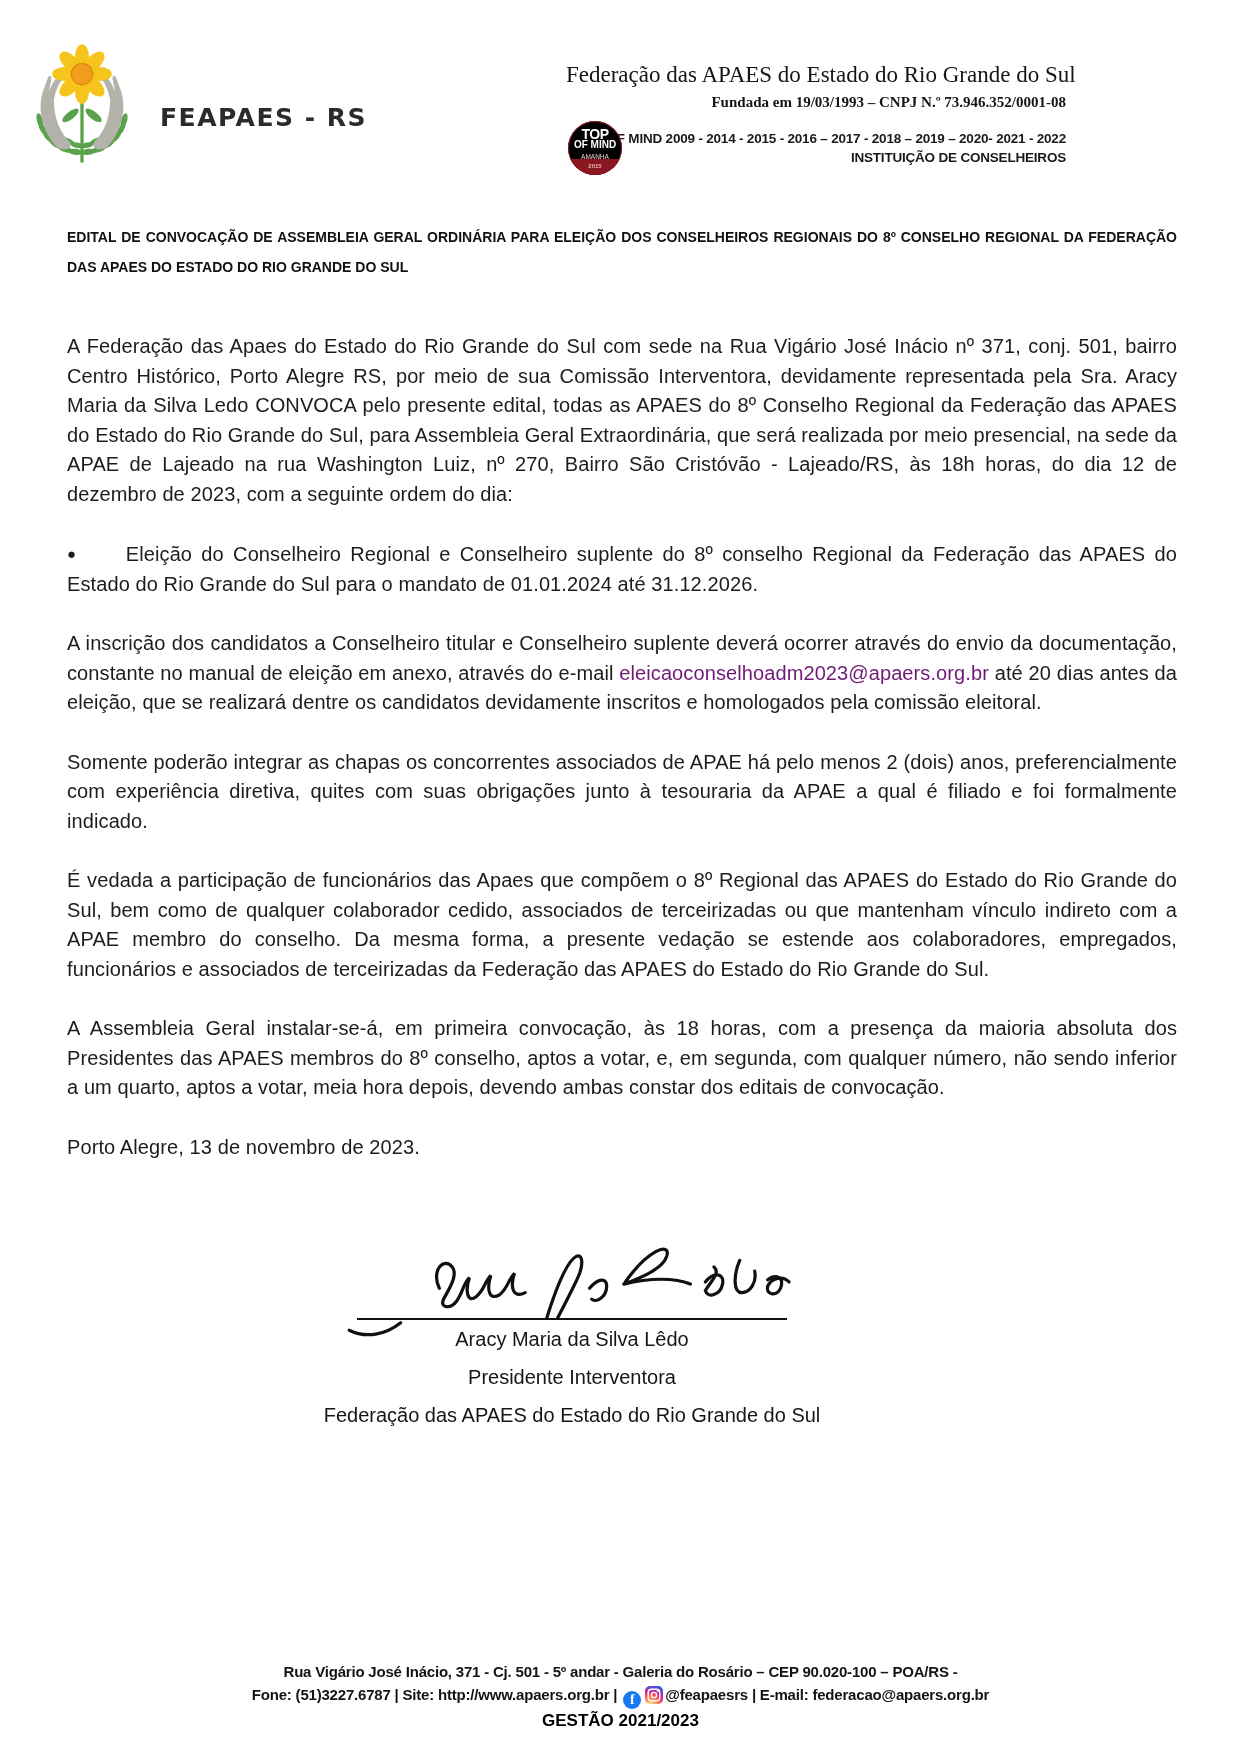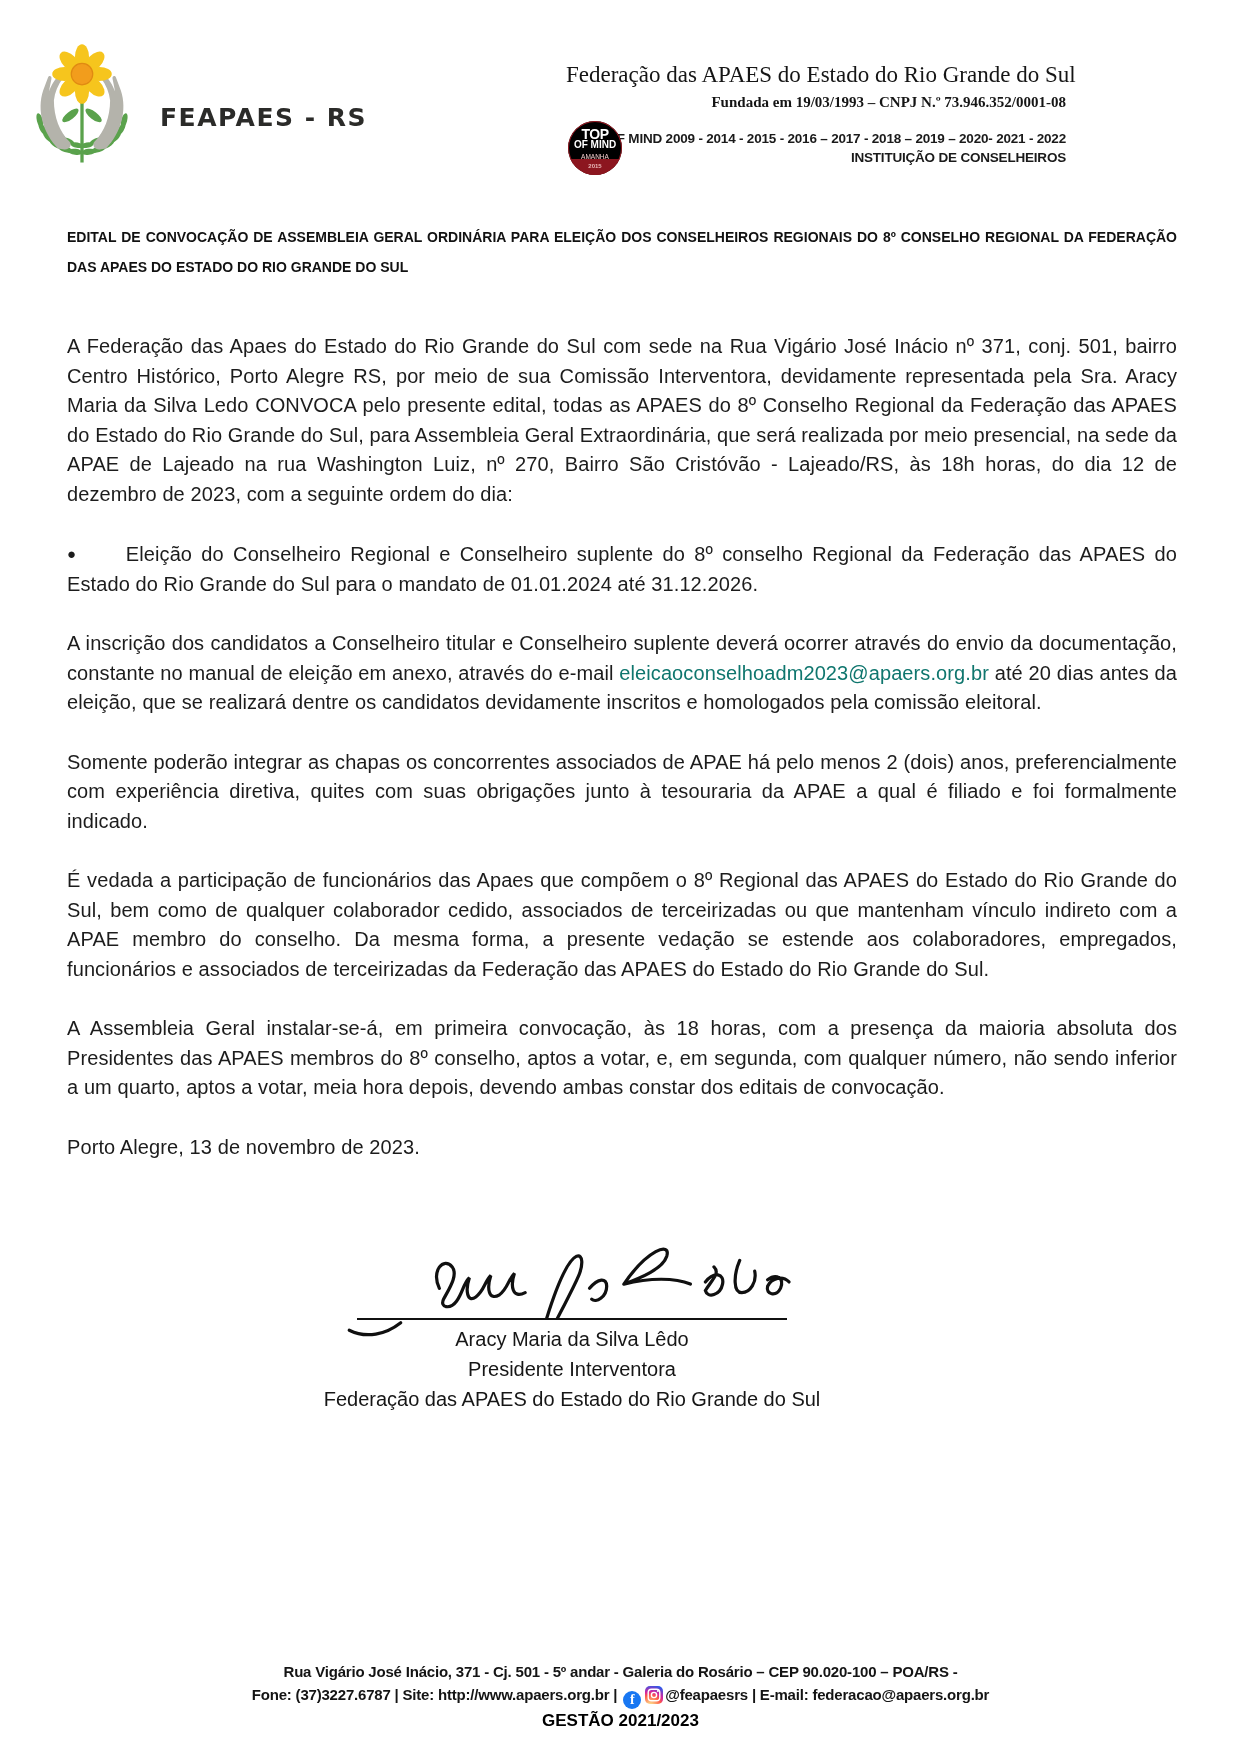--- a/index.html
+++ b/index.html
@@ -49,29 +49,29 @@
   .doc-title{
     font-weight:bold;font-size:14px;line-height:30px;
     text-align:justify;color:#111;margin:0 0 50px 0;
   }
   .para{
     font-size:20px;line-height:29.5px;letter-spacing:0.1px;
     text-align:justify;margin:0 0 30px 0;
   }
   .bullet-para .bullet-glyph{font-size:15px;vertical-align:2px;}
   .bullet-para .bullet-gap{display:inline-block;width:46px;}
-  .email-link{color:#0f766e;text-decoration:none;cursor:pointer;}
+  .email-link{color:#701a75;text-decoration:none;cursor:pointer;}
   .dateline{margin-top:8px;margin-bottom:0;text-align:left;}
 
   
   .sig-block{position:relative;margin:66px 0 0 225px;width:560px;text-align:center;}
   .sig-line{position:relative;height:92px;}
   .sig-rule{position:absolute;left:65px;right:65px;bottom:0;border-bottom:2.5px solid #111;}
   .sig-svg{position:absolute;left:40px;bottom:-22px;width:470px;height:118px;}
-  .sig-name,.sig-role,.sig-org{font-size:20px;line-height:30px;color:#161616;}
+  .sig-name,.sig-role,.sig-org{font-size:20px;line-height:30px;color:#161616;margin-top:8px;}
   .sig-name{margin-top:4px;}
 
   
   .footer{position:absolute;left:0;right:0;top:1660px;text-align:center;color:#141414;}
   .footer-line{font-weight:bold;font-size:15px;line-height:23px;letter-spacing:-0.2px;}
   .footer-gestao{font-weight:bold;font-size:17px;line-height:24px;color:#000;}
   .soc-icon{display:inline-block;vertical-align:-4px;margin:0 2px;}
   .fb{width:18px;height:18px;border-radius:50%;background:#1877f2;color:#fff;
       font-weight:bold;font-size:14px;line-height:18px;text-align:center;
       font-family:"Liberation Serif",serif;}
@@ -192,21 +192,21 @@
         </svg>
       </div>
       <div class="sig-name">Aracy Maria da Silva Lêdo</div>
       <div class="sig-role">Presidente Interventora</div>
       <div class="sig-org">Federação das APAES do Estado do Rio Grande do Sul</div>
     </div>
   </div>
 
   <div class="footer">
     <div class="footer-line">Rua Vigário José Inácio, 371 - Cj. 501 - 5º andar - Galeria do Rosário – CEP 90.020-100 – POA/RS -</div>
-    <div class="footer-line"><span>Fone: (37)3227.6787 | Site: http://www.apaers.org.br | </span><span class="soc-icon fb">f</span><span class="soc-icon ig"><svg width="18" height="18" viewBox="0 0 18 18">
+    <div class="footer-line"><span>Fone: (51)3227.6787 | Site: http://www.apaers.org.br | </span><span class="soc-icon fb">f</span><span class="soc-icon ig"><svg width="18" height="18" viewBox="0 0 18 18">
             <rect x="3.2" y="3.2" width="11.6" height="11.6" rx="3.4" fill="none" stroke="#fff" stroke-width="1.4"></rect>
             <circle cx="9" cy="9" r="2.6" fill="none" stroke="#fff" stroke-width="1.4"></circle>
             <circle cx="12.9" cy="5.1" r="1" fill="#fff"></circle>
           </svg></span><span>@feapaesrs</span><span> | E-mail: federacao@apaers.org.br</span></div>
     <div class="footer-gestao">GESTÃO 2021/2023</div>
   </div>
 
 </div>
 
 </body></html>

